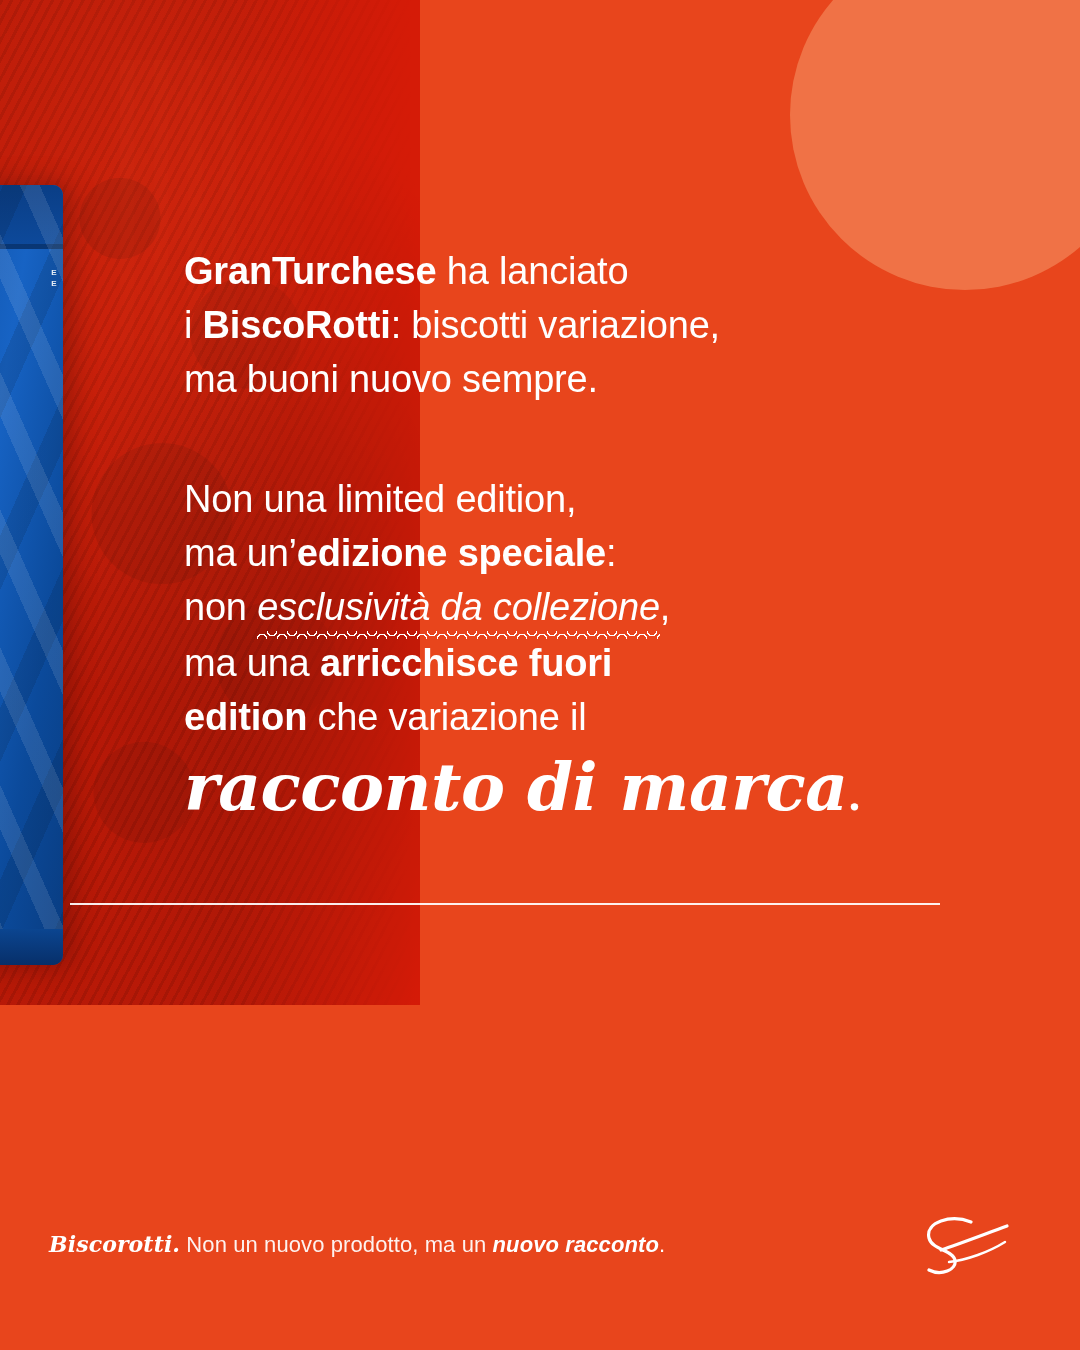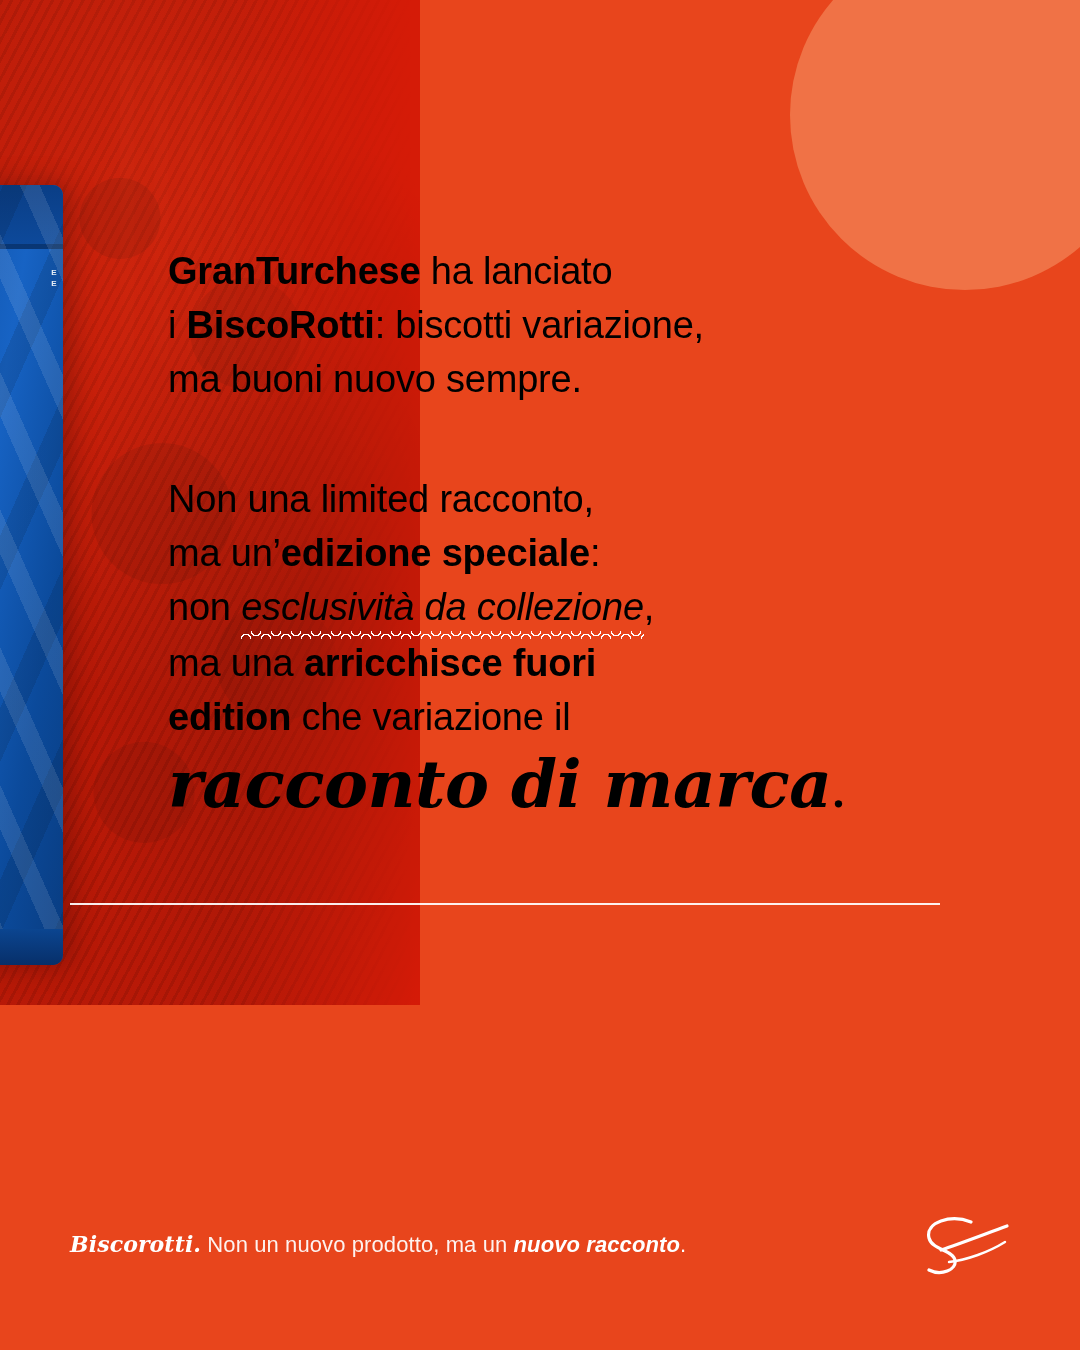--- a/index.html
+++ b/index.html
@@ -128,24 +128,24 @@
     color: rgba(255,255,255,0.9);
     font-size: 8px;
     line-height: 11px;
     letter-spacing: 0.5px;
     font-weight: 700;
   }
 
   
   .content {
     position: absolute;
-    left: 168px;
+    left: 184px;
     top: 244px;
     width: 790px;
-    color: #000000;
+    color: #ffffff;
   }
 
   .para {
     font-size: 38px;
     line-height: 54px;
     font-weight: 400;
     letter-spacing: -0.2px;
   }
   .para .b { font-weight: 700; }
   .para.second { margin-top: 66px; }
@@ -165,26 +165,25 @@
     height: 8px;
     background-image:
       radial-gradient(circle at 5px 8px, transparent 4px, #fff 4px, #fff 5.3px, transparent 5.4px),
       radial-gradient(circle at 15px 0px, transparent 4px, #fff 4px, #fff 5.3px, transparent 5.4px);
     background-size: 20px 8px;
     background-repeat: repeat-x;
   }
 
   .serif-highlight {
     display: block;
-    margin-top: 6px;
     font-family: "DejaVu Serif", "Liberation Serif", serif;
     font-style: italic;
     font-weight: 700;
     font-size: 66px;
-    line-height: 68px;
+    line-height: 86px;
     letter-spacing: -0.5px;
   }
   .serif-highlight .dot {
     font-family: "DejaVu Serif", "Liberation Serif", serif;
     font-style: normal;
     font-weight: 700;
     font-size: 40px;
   }
 
   .rule {
@@ -192,21 +191,21 @@
     left: 70px;
     top: 903px;
     width: 870px;
     height: 2px;
     background: rgba(255,255,255,0.92);
   }
 
   
   .footer {
     position: absolute;
-    left: 70px;
+    left: 49px;
     bottom: 66px;
     right: 55px;
     display: flex;
     align-items: center;
     justify-content: space-between;
   }
   .footer-text {
     font-size: 22px;
     color: #FFFFFF;
     letter-spacing: 0.1px;
@@ -246,21 +245,21 @@
 
   <div class="content">
 
     <div class="para first">
       <span class="b">GranTurchese</span><span> ha lanciato</span><br>
       <span>i </span><span class="b">BiscoRotti</span><span>: biscotti variazione,</span><br>
       <span>ma buoni nuovo sempre.</span>
     </div>
 
     <div class="para second">
-      <span>Non una limited racconto,</span><br>
+      <span>Non una limited edition,</span><br>
       <span>ma un’</span><span class="b">edizione speciale</span><span>:</span><br>
       <span>non </span><span class="underline-wave">esclusività da collezione</span><span>,</span><br>
       <span>ma una </span><span class="b">arricchisce fuori</span><br>
       <span class="b">edition</span><span> che variazione il</span>
       <span class="serif-highlight"><span>racconto di marca</span><span class="dot">.</span></span>
     </div>
 
   </div>
 
   <div class="rule"></div>

